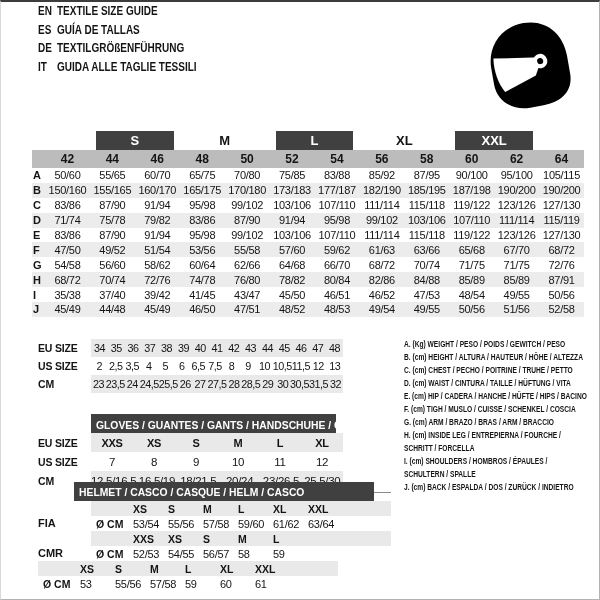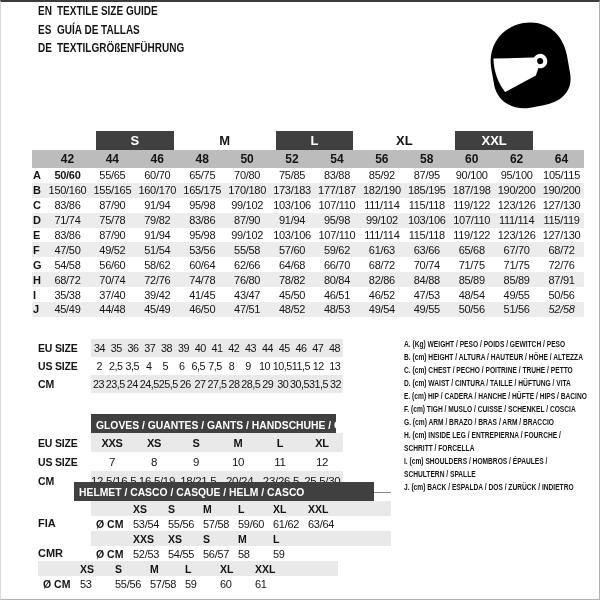--- a/index.html
+++ b/index.html
@@ -66,20 +66,24 @@
         <div class="lang-code">EN</div>
         <div class="lang-title">TEXTILE SIZE GUIDE</div>
       </div>
       <div class="lang-row">
         <div class="lang-code">ES</div>
         <div class="lang-title">GUÍA DE TALLAS</div>
       </div>
       <div class="lang-row">
         <div class="lang-code">DE</div>
         <div class="lang-title">TEXTILGRÖßENFÜHRUNG</div>
+      </div>
+      <div class="lang-row">
+        <div class="lang-code">IT</div>
+        <div class="lang-title">GUIDA ALLE TAGLIE TESSILI</div>
       </div>
     </div>
 
   <svg class="hicon" width="96" height="102" viewBox="0 0 100 100" aria-hidden="true">
     <g transform="rotate(-10 50 52)">
       <path fill="#000000" d="M52 6 C76 6 91 24 91 47 L91 66 C91 84 78 94 58 94 L44 94 C26 94 11 82 11 64 L11 47 C11 24 28 6 52 6 Z"></path>
       <path fill="#ffffff" d="M15 37 L55 43 C61 44 63 48 61 52 L55.5 62 L21 73.5 C15.5 64 13 50 15 37 Z"></path>
       <circle cx="62.5" cy="48" r="7.5" fill="#ffffff"></circle>
       <circle cx="62.5" cy="48" r="3.2" fill="#000000"></circle>
     </g>
@@ -102,21 +106,21 @@
         <div class="dcell" style="grid-column: 7;">52</div>
         <div class="dcell" style="grid-column: 8;">54</div>
         <div class="dcell" style="grid-column: 9;">56</div>
         <div class="dcell" style="grid-column: 10;">58</div>
         <div class="dcell" style="grid-column: 11;">60</div>
         <div class="dcell" style="grid-column: 12;">62</div>
         <div class="dcell" style="grid-column: 13;">64</div>
       </div>
       <div class="mrow drow">
         <div class="dletter" style="grid-column: 1;">A</div>
-        <div class="dcell" style="grid-column: 2; font-weight: bold;">50/60</div>
+        <div class="dcell" style="grid-column: 2;">50/60</div>
         <div class="dcell" style="grid-column: 3;">55/65</div>
         <div class="dcell" style="grid-column: 4;">60/70</div>
         <div class="dcell" style="grid-column: 5;">65/75</div>
         <div class="dcell" style="grid-column: 6;">70/80</div>
         <div class="dcell" style="grid-column: 7;">75/85</div>
         <div class="dcell" style="grid-column: 8;">83/88</div>
         <div class="dcell" style="grid-column: 9;">85/92</div>
         <div class="dcell" style="grid-column: 10;">87/95</div>
         <div class="dcell" style="grid-column: 11;">90/100</div>
         <div class="dcell" style="grid-column: 12;">95/100</div>
@@ -248,21 +252,21 @@
         <div class="dcell" style="grid-column: 3;">44/48</div>
         <div class="dcell" style="grid-column: 4;">45/49</div>
         <div class="dcell" style="grid-column: 5;">46/50</div>
         <div class="dcell" style="grid-column: 6;">47/51</div>
         <div class="dcell" style="grid-column: 7;">48/52</div>
         <div class="dcell" style="grid-column: 8;">48/53</div>
         <div class="dcell" style="grid-column: 9;">49/54</div>
         <div class="dcell" style="grid-column: 10;">49/55</div>
         <div class="dcell" style="grid-column: 11;">50/56</div>
         <div class="dcell" style="grid-column: 12;">51/56</div>
-        <div class="dcell" style="grid-column: 13; font-style: italic;">52/58</div>
+        <div class="dcell" style="grid-column: 13;">52/58</div>
       </div>
     </div>
 
   <div class="sub shoes" id="shoesTable" style="top:337px;">
       <div class="srow">
         <div class="slabel">EU SIZE</div>
         <div class="sband band-gray">
           <div class="dcell">34</div>
           <div class="dcell">35</div>
           <div class="dcell">36</div>

